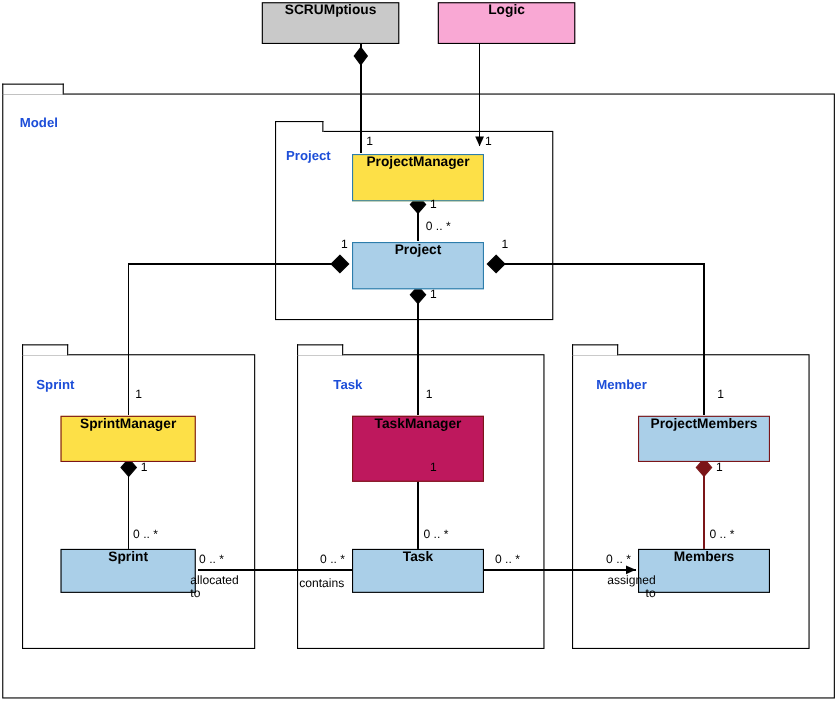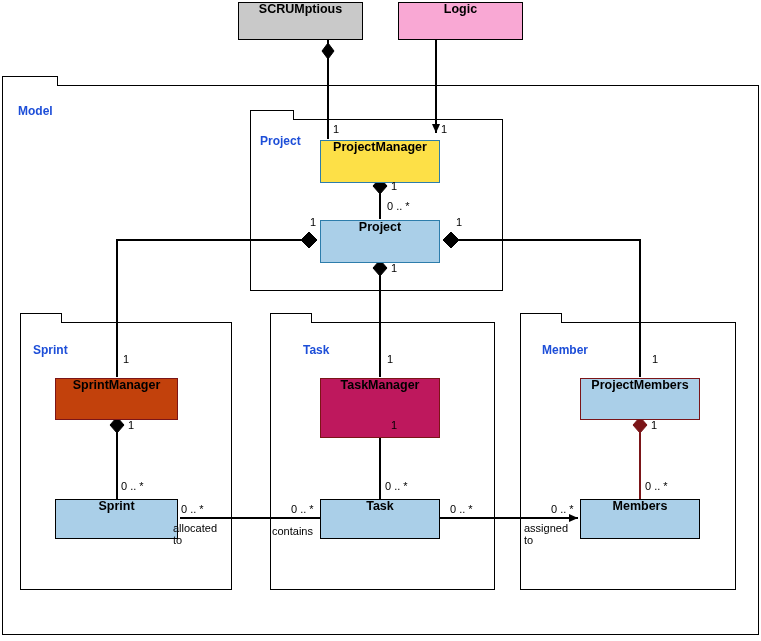--- a/index.html
+++ b/index.html
@@ -163,21 +163,21 @@
               background:#fde047; border:1px solid #2d7dab;">
     <span>ProjectManager</span>
   </div>
 
   <div class="cls" style="left:320px; top:220px; width:120px; height:43px;
               background:#aacfe8; border:1px solid #2d7dab;">
     <span>Project</span>
   </div>
 
   <div class="cls" style="left:55px; top:378px; width:123px; height:42px;
-              background:#c2410c; border:1px solid #7b1518;">
+              background:#fde047; border:1px solid #7b1518;">
     <span>SprintManager</span>
   </div>
 
   <div class="cls" style="left:55px; top:499px; width:123px; height:40px;
               background:#aacfe8; border:1px solid #000000;">
     <span>Sprint</span>
   </div>
 
   <div class="cls" style="left:320px; top:378px; width:120px; height:60px;
               background:#be185d; border:1px solid #7b1518;">
@@ -237,16 +237,16 @@
 to</div>
 
   <div class="lbl" style="left:291px; top:503px;">0 .. *</div>
 
   <div class="lbl" style="left:272px; top:525px;">contains</div>
 
   <div class="lbl" style="left:450px; top:503px;">0 .. *</div>
 
   <div class="lbl" style="left:551px; top:503px;">0 .. *</div>
 
-  <div class="lbl" style="left:524px; top:522px;">assigned
+  <div class="lbl" style="left:552px; top:522px;text-align:right;">assigned
 to</div>
 
 </div>
 
 </body></html>

